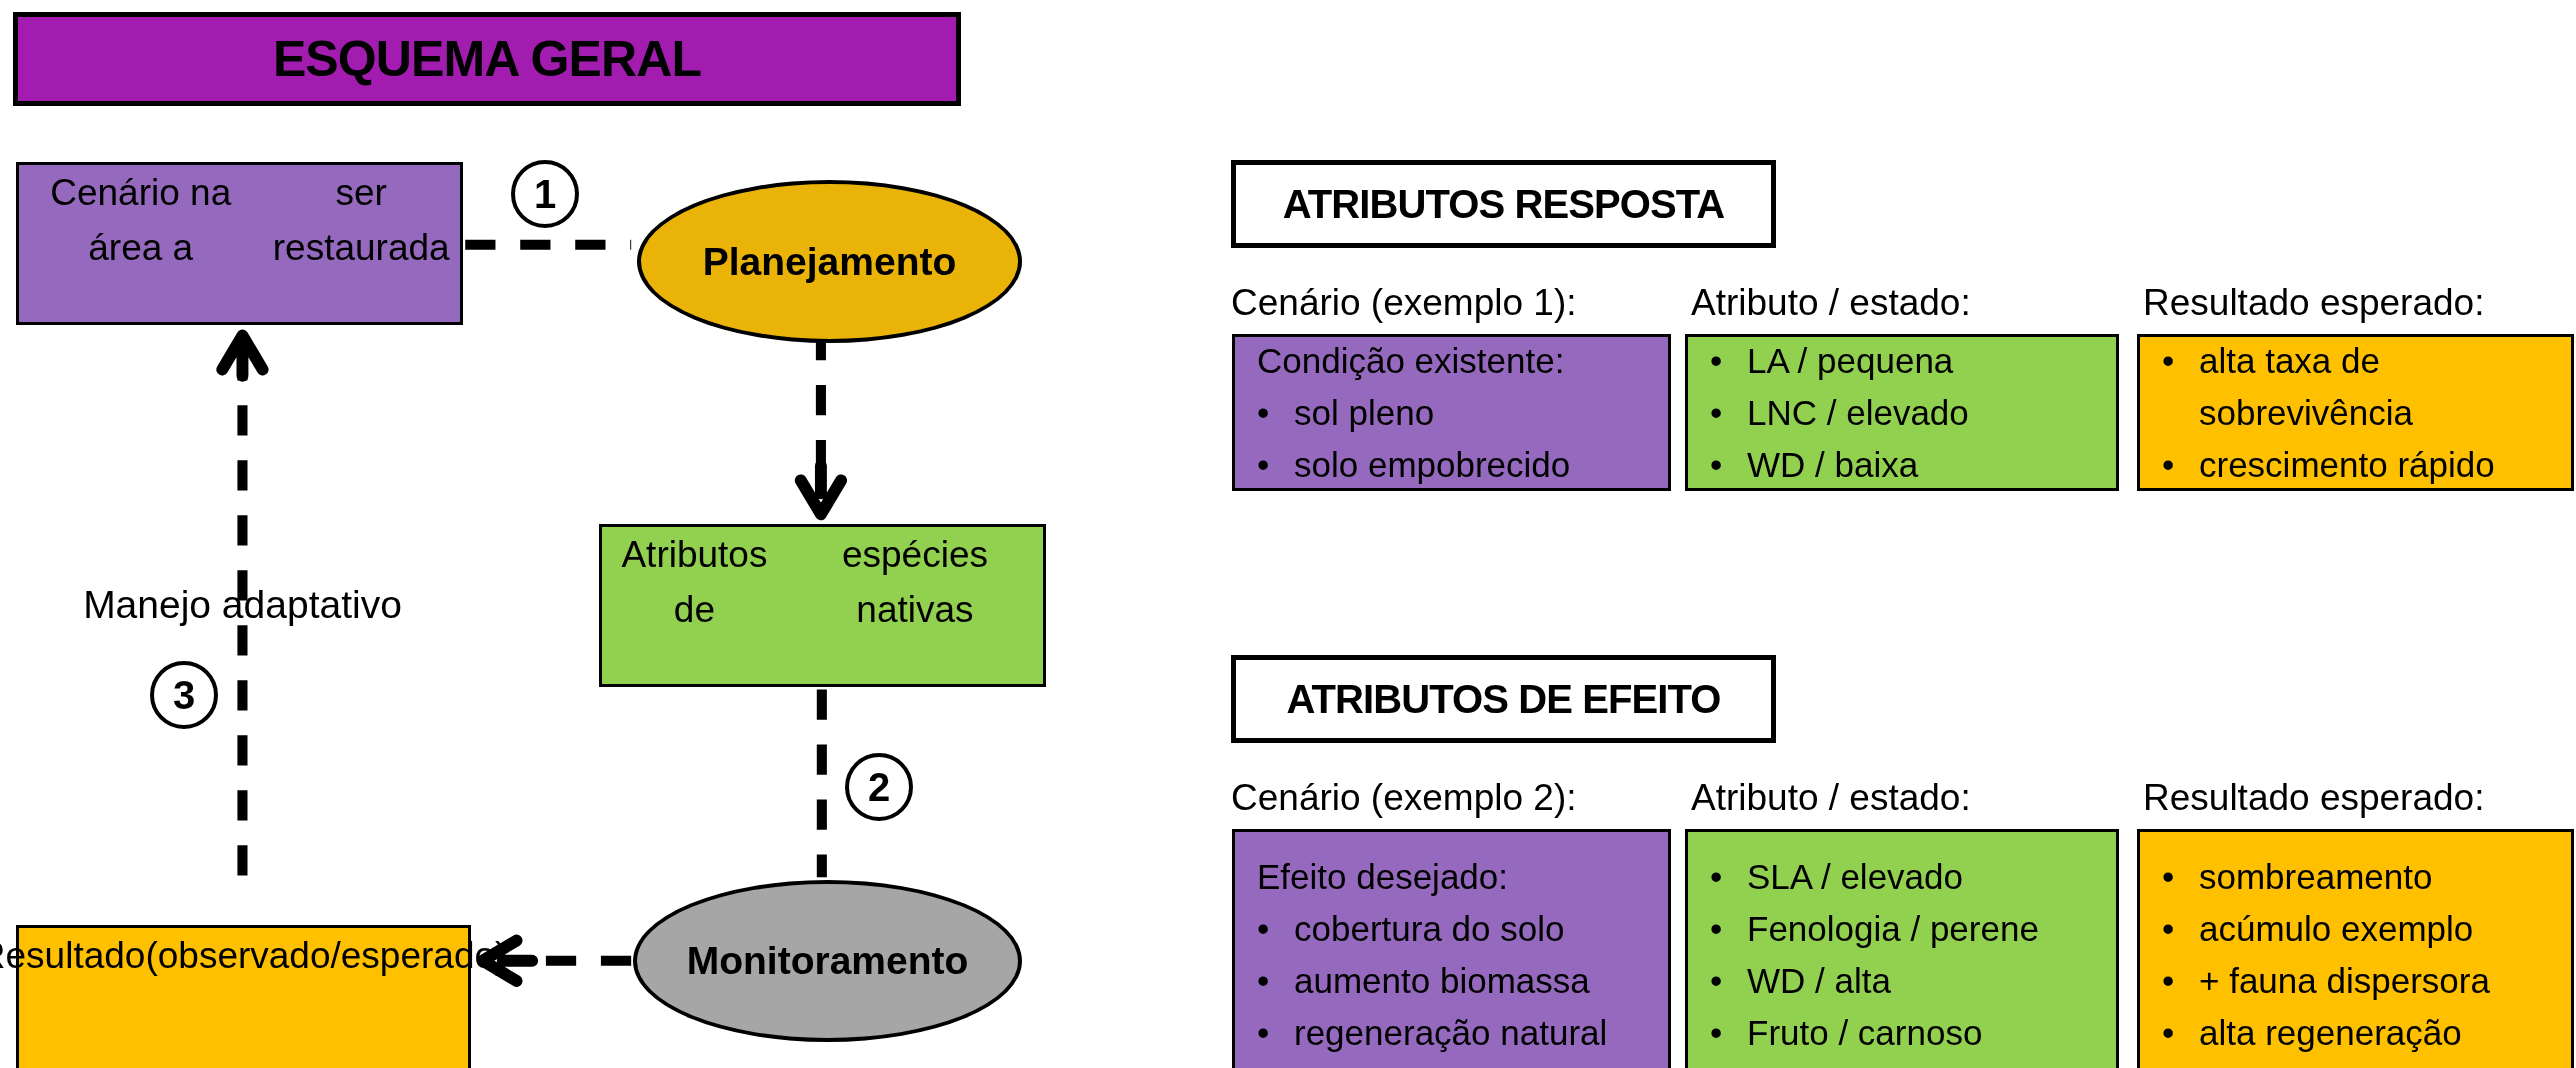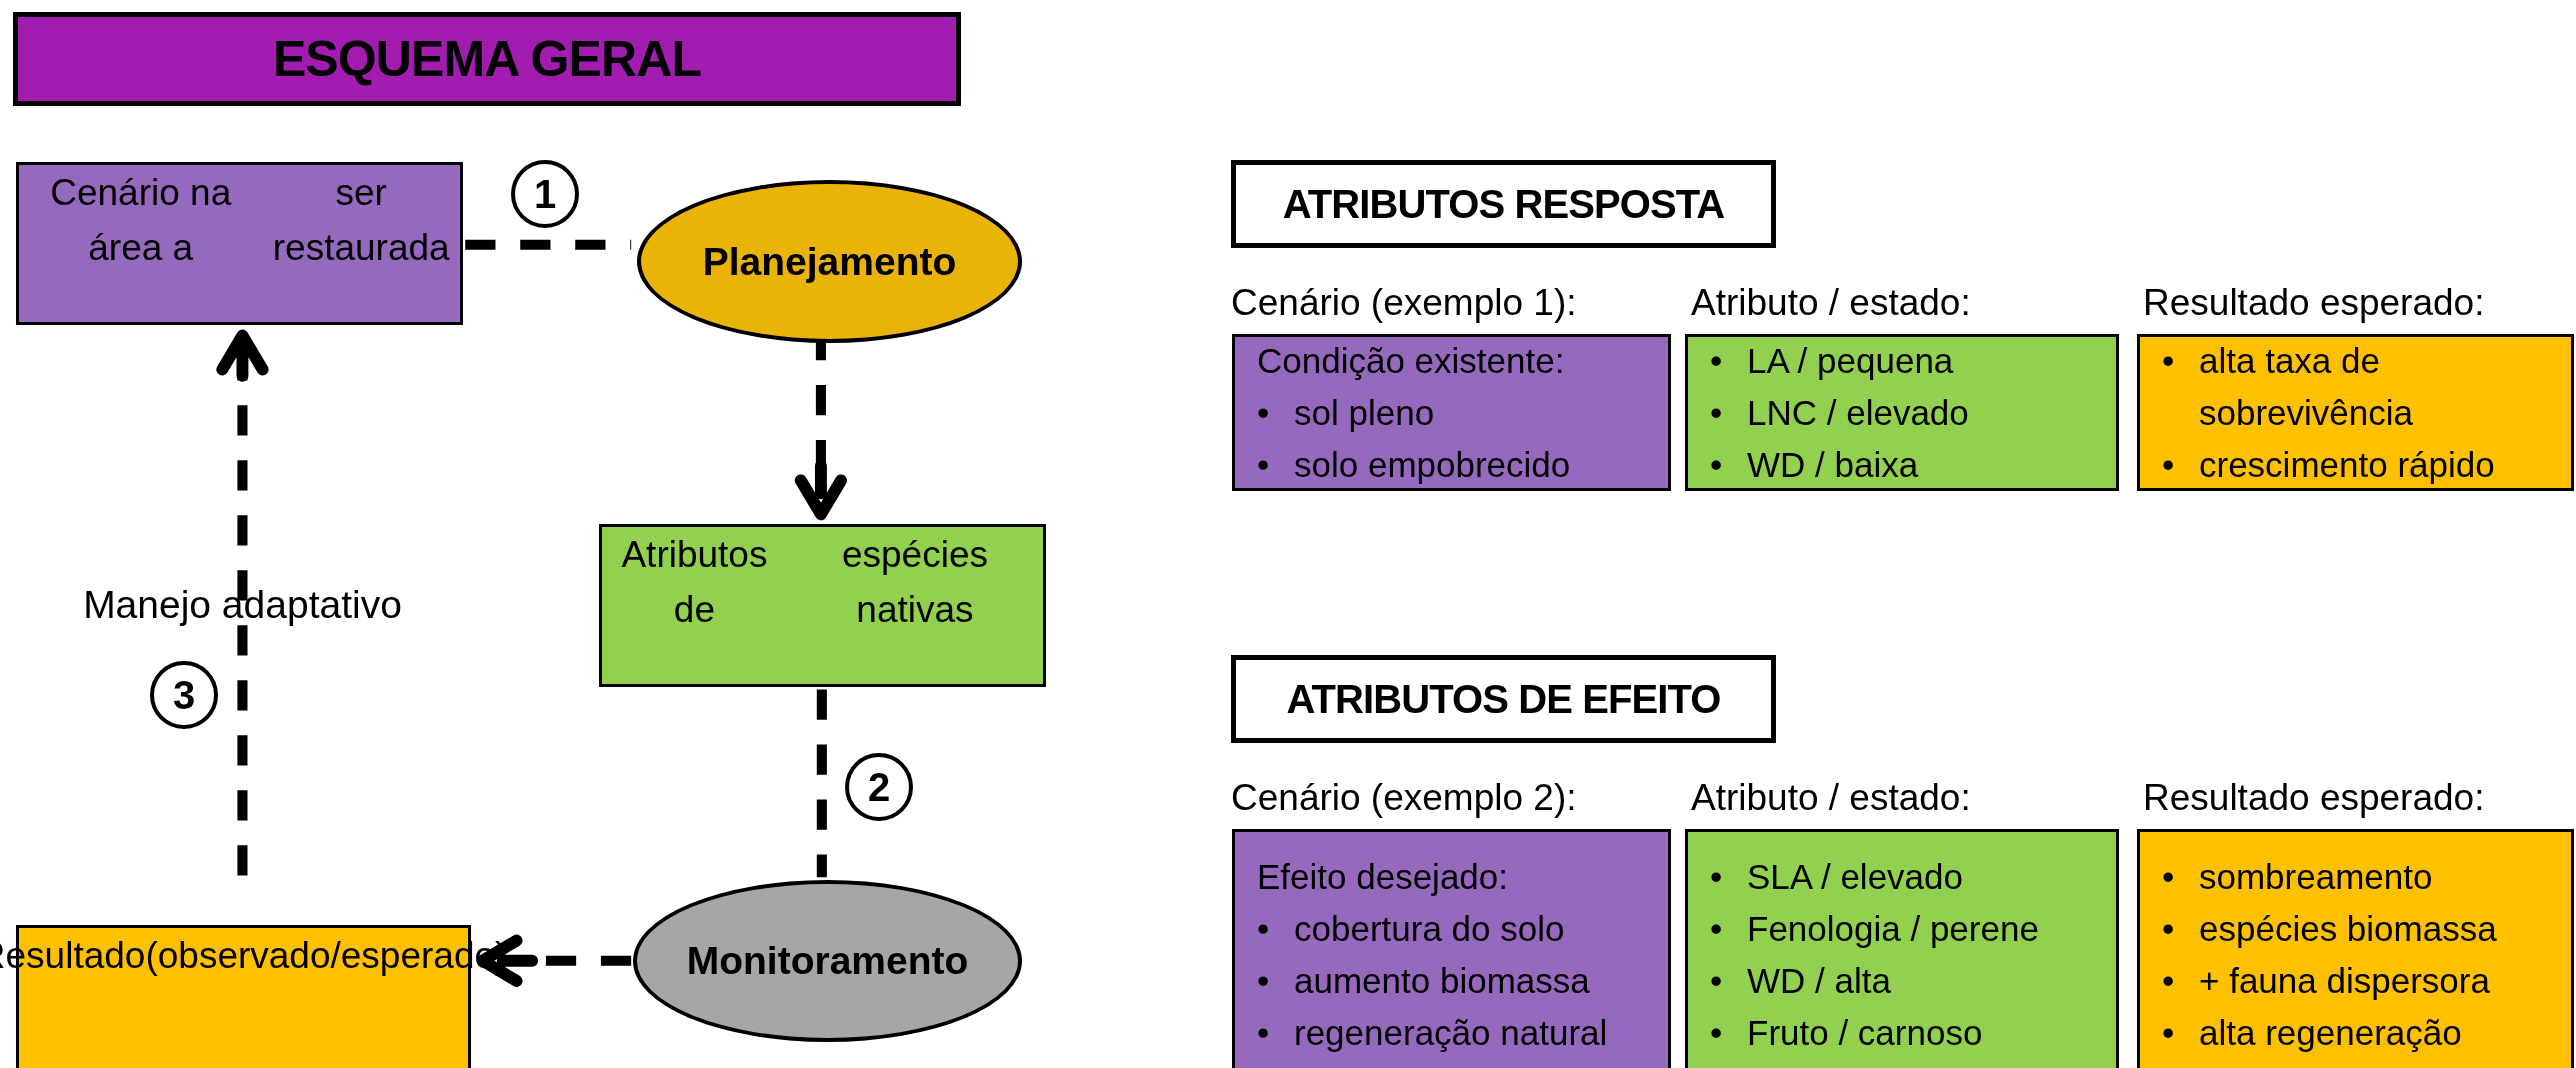--- a/index.html
+++ b/index.html
@@ -242,21 +242,21 @@
         </ul>
     </div>
     <div class="abs cell cell-3">
       <ul>
           <li>
             <span class="blt">•</span>
             <span class="btxt">sombreamento</span>
           </li>
           <li>
             <span class="blt">•</span>
-            <span class="btxt">espécies biomassa</span>
+            <span class="btxt">acúmulo exemplo</span>
           </li>
           <li>
             <span class="blt">•</span>
             <span class="btxt">+ fauna dispersora</span>
           </li>
           <li>
             <span class="blt">•</span>
             <span class="btxt">alta regeneração</span>
           </li>
         </ul>

